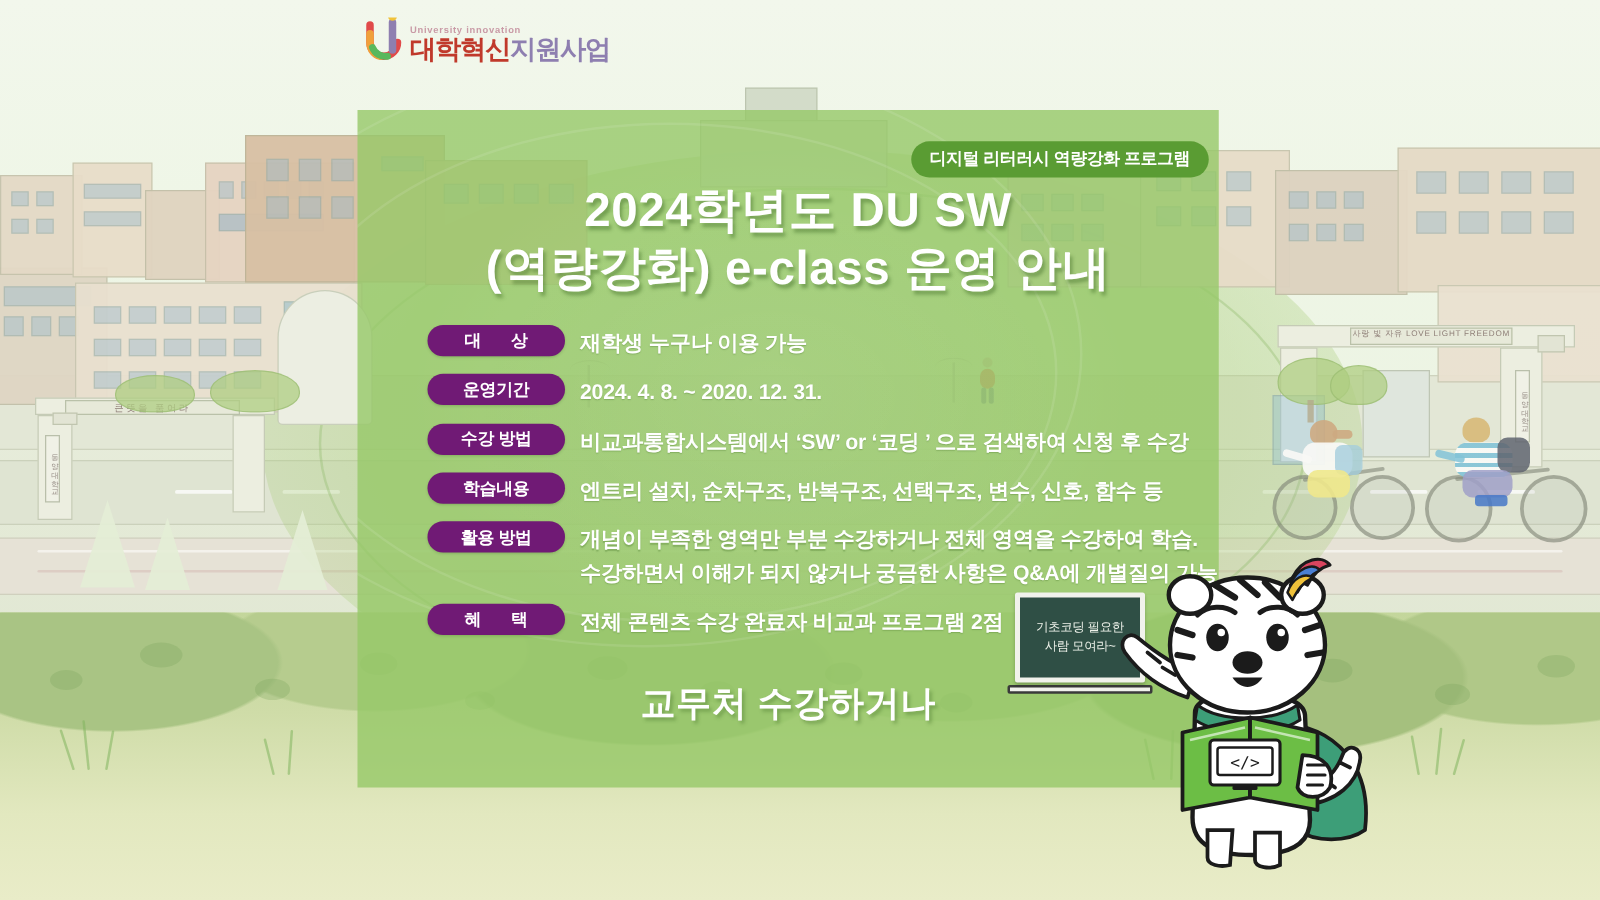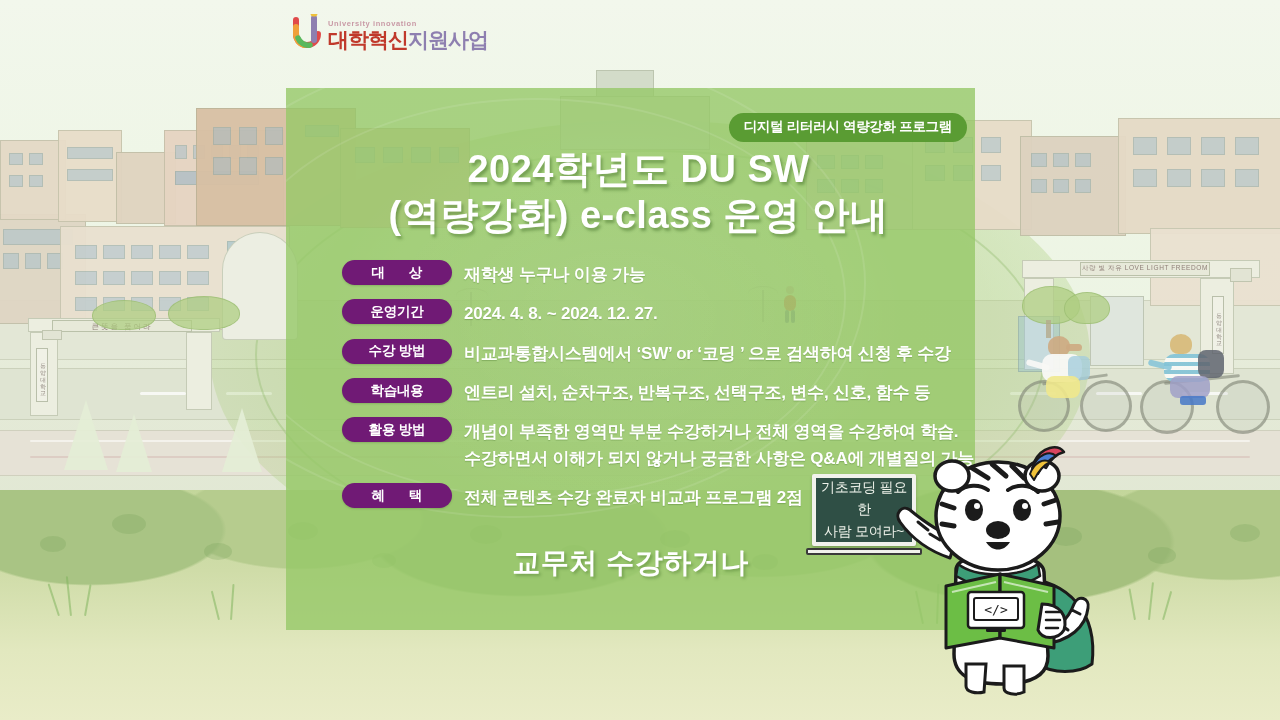--- a/index.html
+++ b/index.html
@@ -312,21 +312,21 @@
     box-shadow: 0 2px 3px rgba(0,0,0,0.22);
   }
   #blackboard .chalk {
     position: absolute;
     inset: 0;
     display: flex;
     flex-direction: column;
     align-items: center;
     justify-content: center;
     color: #eef2ea;
-    font-size: 14px;
+    font-size: 10px;
     line-height: 1.55;
     text-align: center;
     letter-spacing: -0.3px;
   }
   #blackboard-stand {
     position: absolute;
     left: 806px; top: 548px;
     width: 116px; height: 7px;
     background: #f1f2ec;
     border: 2px solid #3a3a3a;
@@ -587,21 +587,21 @@
     <div id="info">
         <div class="info-row">
           <div class="info-label spaced">대    상</div>
           <div class="info-value">
             <span class="vline">재학생 누구나 이용 가능</span>
           </div>
         </div>
         <div class="info-row">
           <div class="info-label">운영기간</div>
           <div class="info-value">
-            <span class="vline">2024. 4. 8. ~ 2024. 12. 27.</span>
+            <span class="vline">2024. 4. 8. ~ 2020. 12. 31.</span>
           </div>
         </div>
         <div class="info-row">
           <div class="info-label">수강 방법</div>
           <div class="info-value">
             <span class="vline">비교과통합시스템에서 ‘SW’ or ‘코딩 ’ 으로 검색하여 신청 후 수강</span>
           </div>
         </div>
         <div class="info-row">
           <div class="info-label">학습내용</div>

